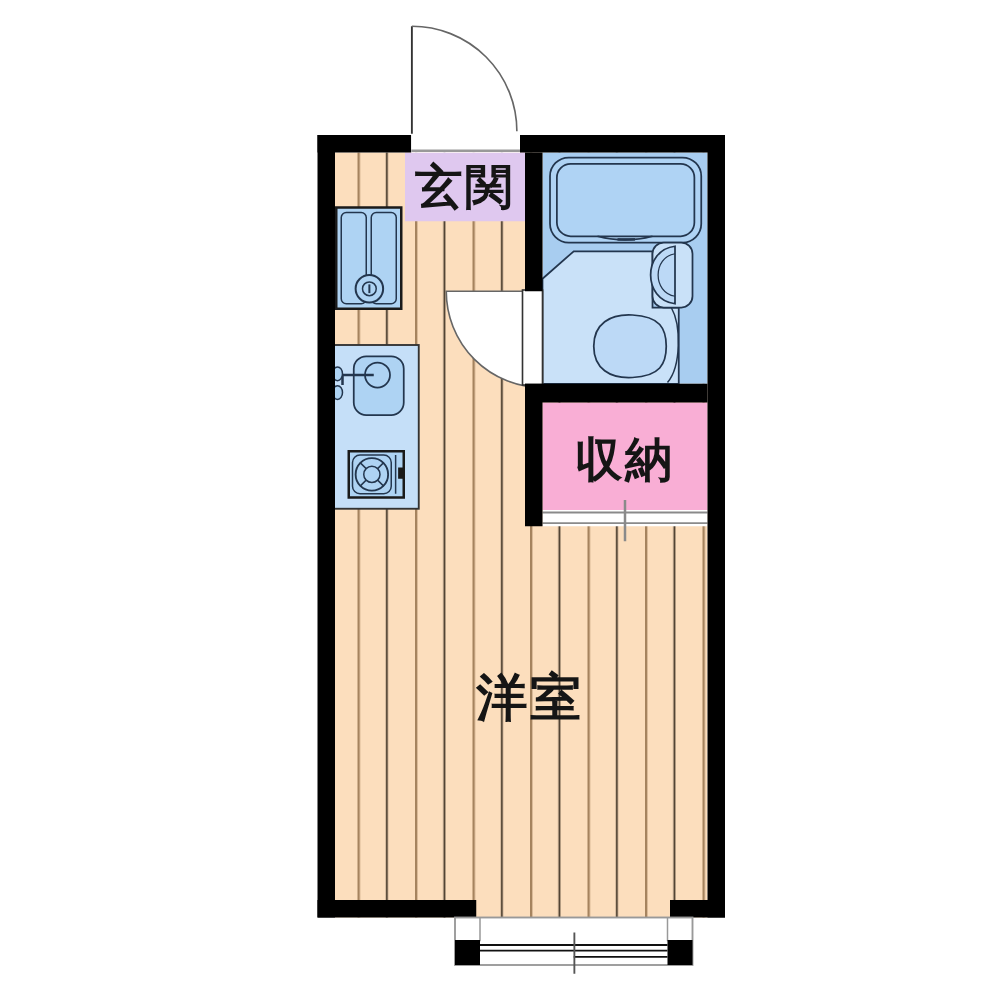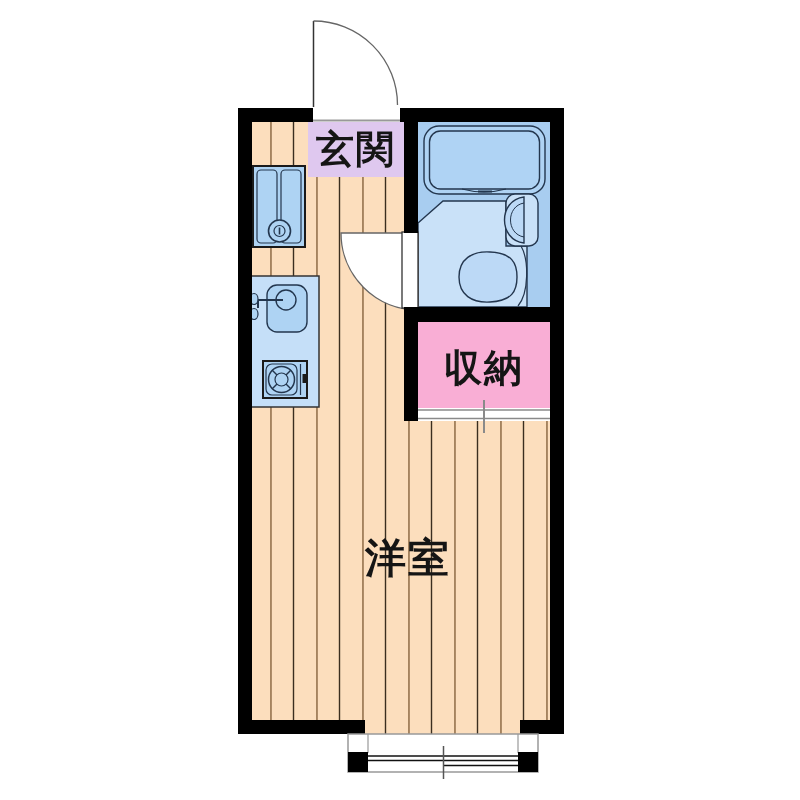--- a/index.html
+++ b/index.html
@@ -1,17 +1,17 @@
 <!DOCTYPE html>
 <html><head>
 <meta charset="utf-8">
 <style>
   html,body{margin:0;padding:0;background:#ffffff;}
   .canvas{position:relative;width:640px;height:800px;background:#ffffff;overflow:hidden;
-          font-family:"Liberation Sans","DejaVu Sans",sans-serif;}
+          font-family:"Liberation Sans","DejaVu Sans",sans-serif;margin-left:16px;}
   svg{display:block;}
   text.room-label{fill:#151515;font-weight:600;letter-spacing:2px;
                   font-family:"Liberation Sans","DejaVu Sans",sans-serif;}
 </style>
 </head>
 <body>
 
 <div class="canvas">
 <svg width="800" height="800" viewBox="0 0 800 800">
 

